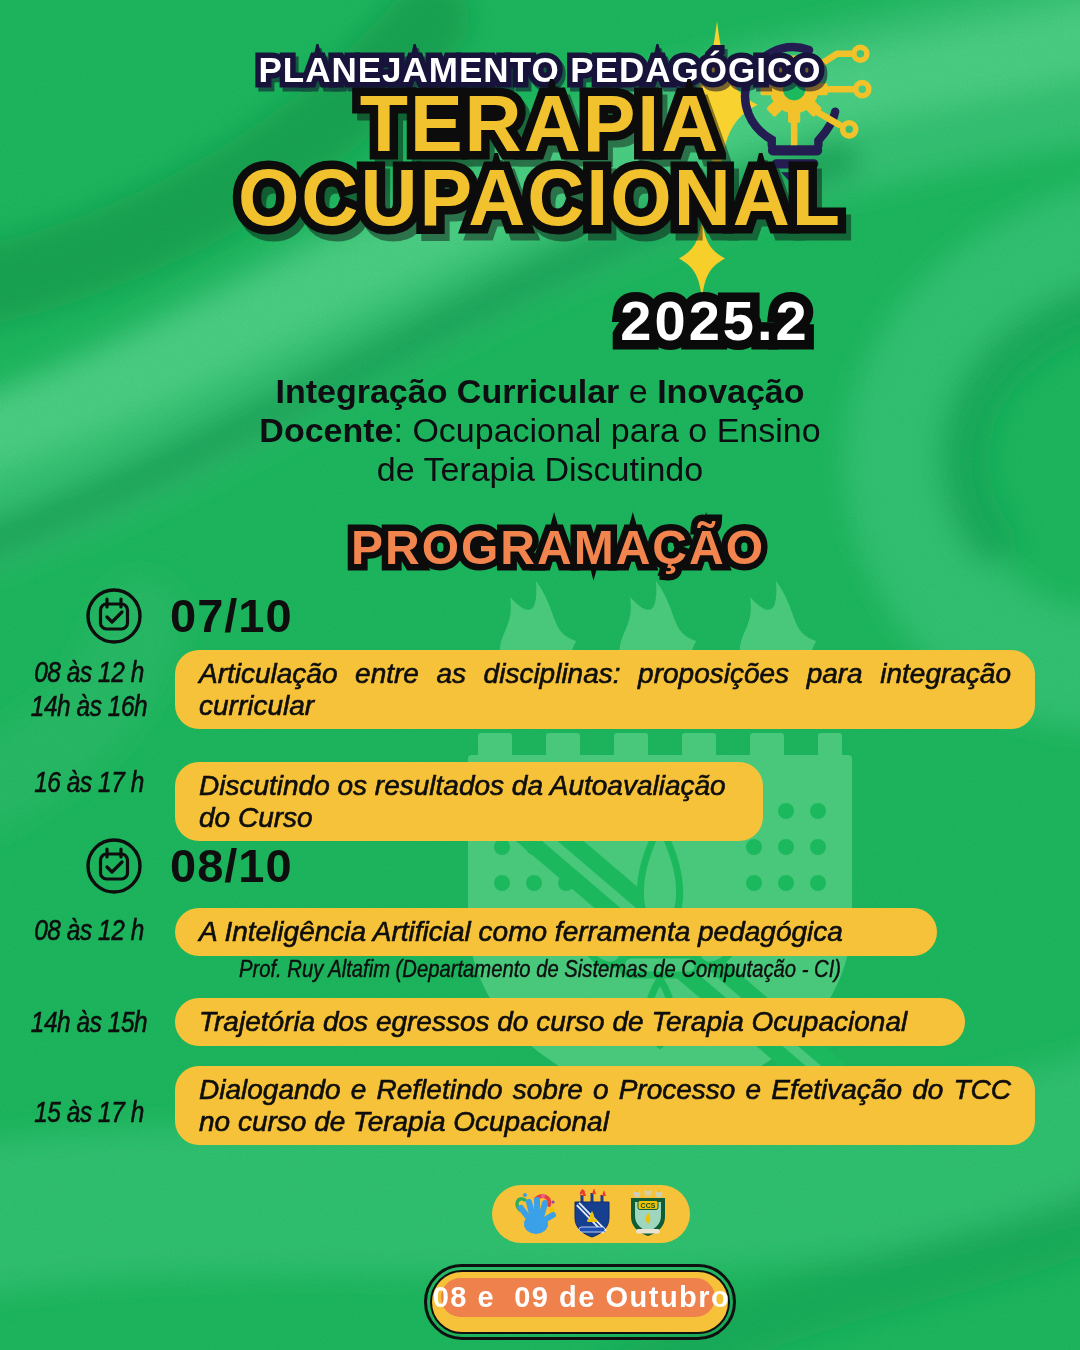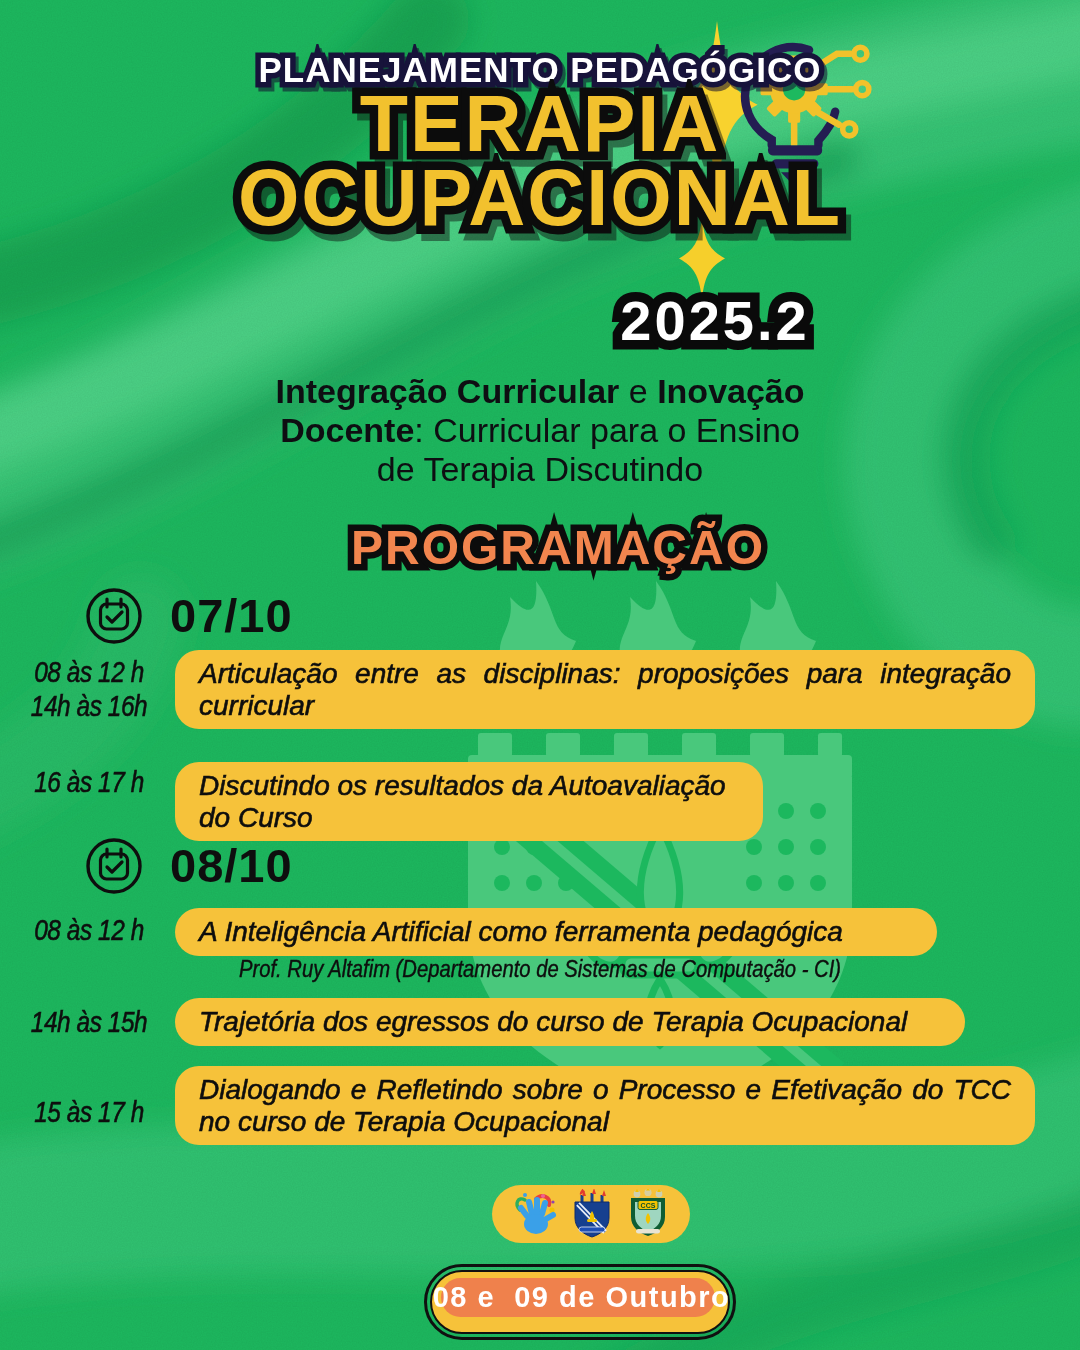--- a/index.html
+++ b/index.html
@@ -233,21 +233,21 @@
   </div>
   <div class="abs title-line z1" style="top:158px;">
     <span class="outlined" data-text="OCUPACIONAL">OCUPACIONAL</span>
   </div>
   <div class="abs edition z1">
     <span class="outlined" data-text="2025.2">2025.2</span>
   </div>
 
   <div class="abs subtitle z1">
     <div><span class="b">Integração Curricular</span><span> e </span><span class="b">Inovação</span></div>
-    <div><span class="b">Docente</span><span>: Curricular para o Ensino</span></div>
+    <div><span class="b">Docente</span><span>: Ocupacional para o Ensino</span></div>
     <div><span>de Terapia Discutindo</span></div>
   </div>
 
   <div class="abs program-heading z1">
     <span class="outlined" data-text="PROGRAMAÇÃO">PROGRAMAÇÃO</span>
   </div>
 
   <svg class="abs z1" width="60" height="60" viewBox="0 0 60 60" style="left:84px;top:586px;">
     <circle cx="30" cy="30" r="26" stroke="#0e0e0e" stroke-width="3.4" fill="none"></circle>
     <rect x="16.5" y="18" width="27" height="25" rx="6" stroke="#0e0e0e" stroke-width="3.2" fill="none"></rect>

